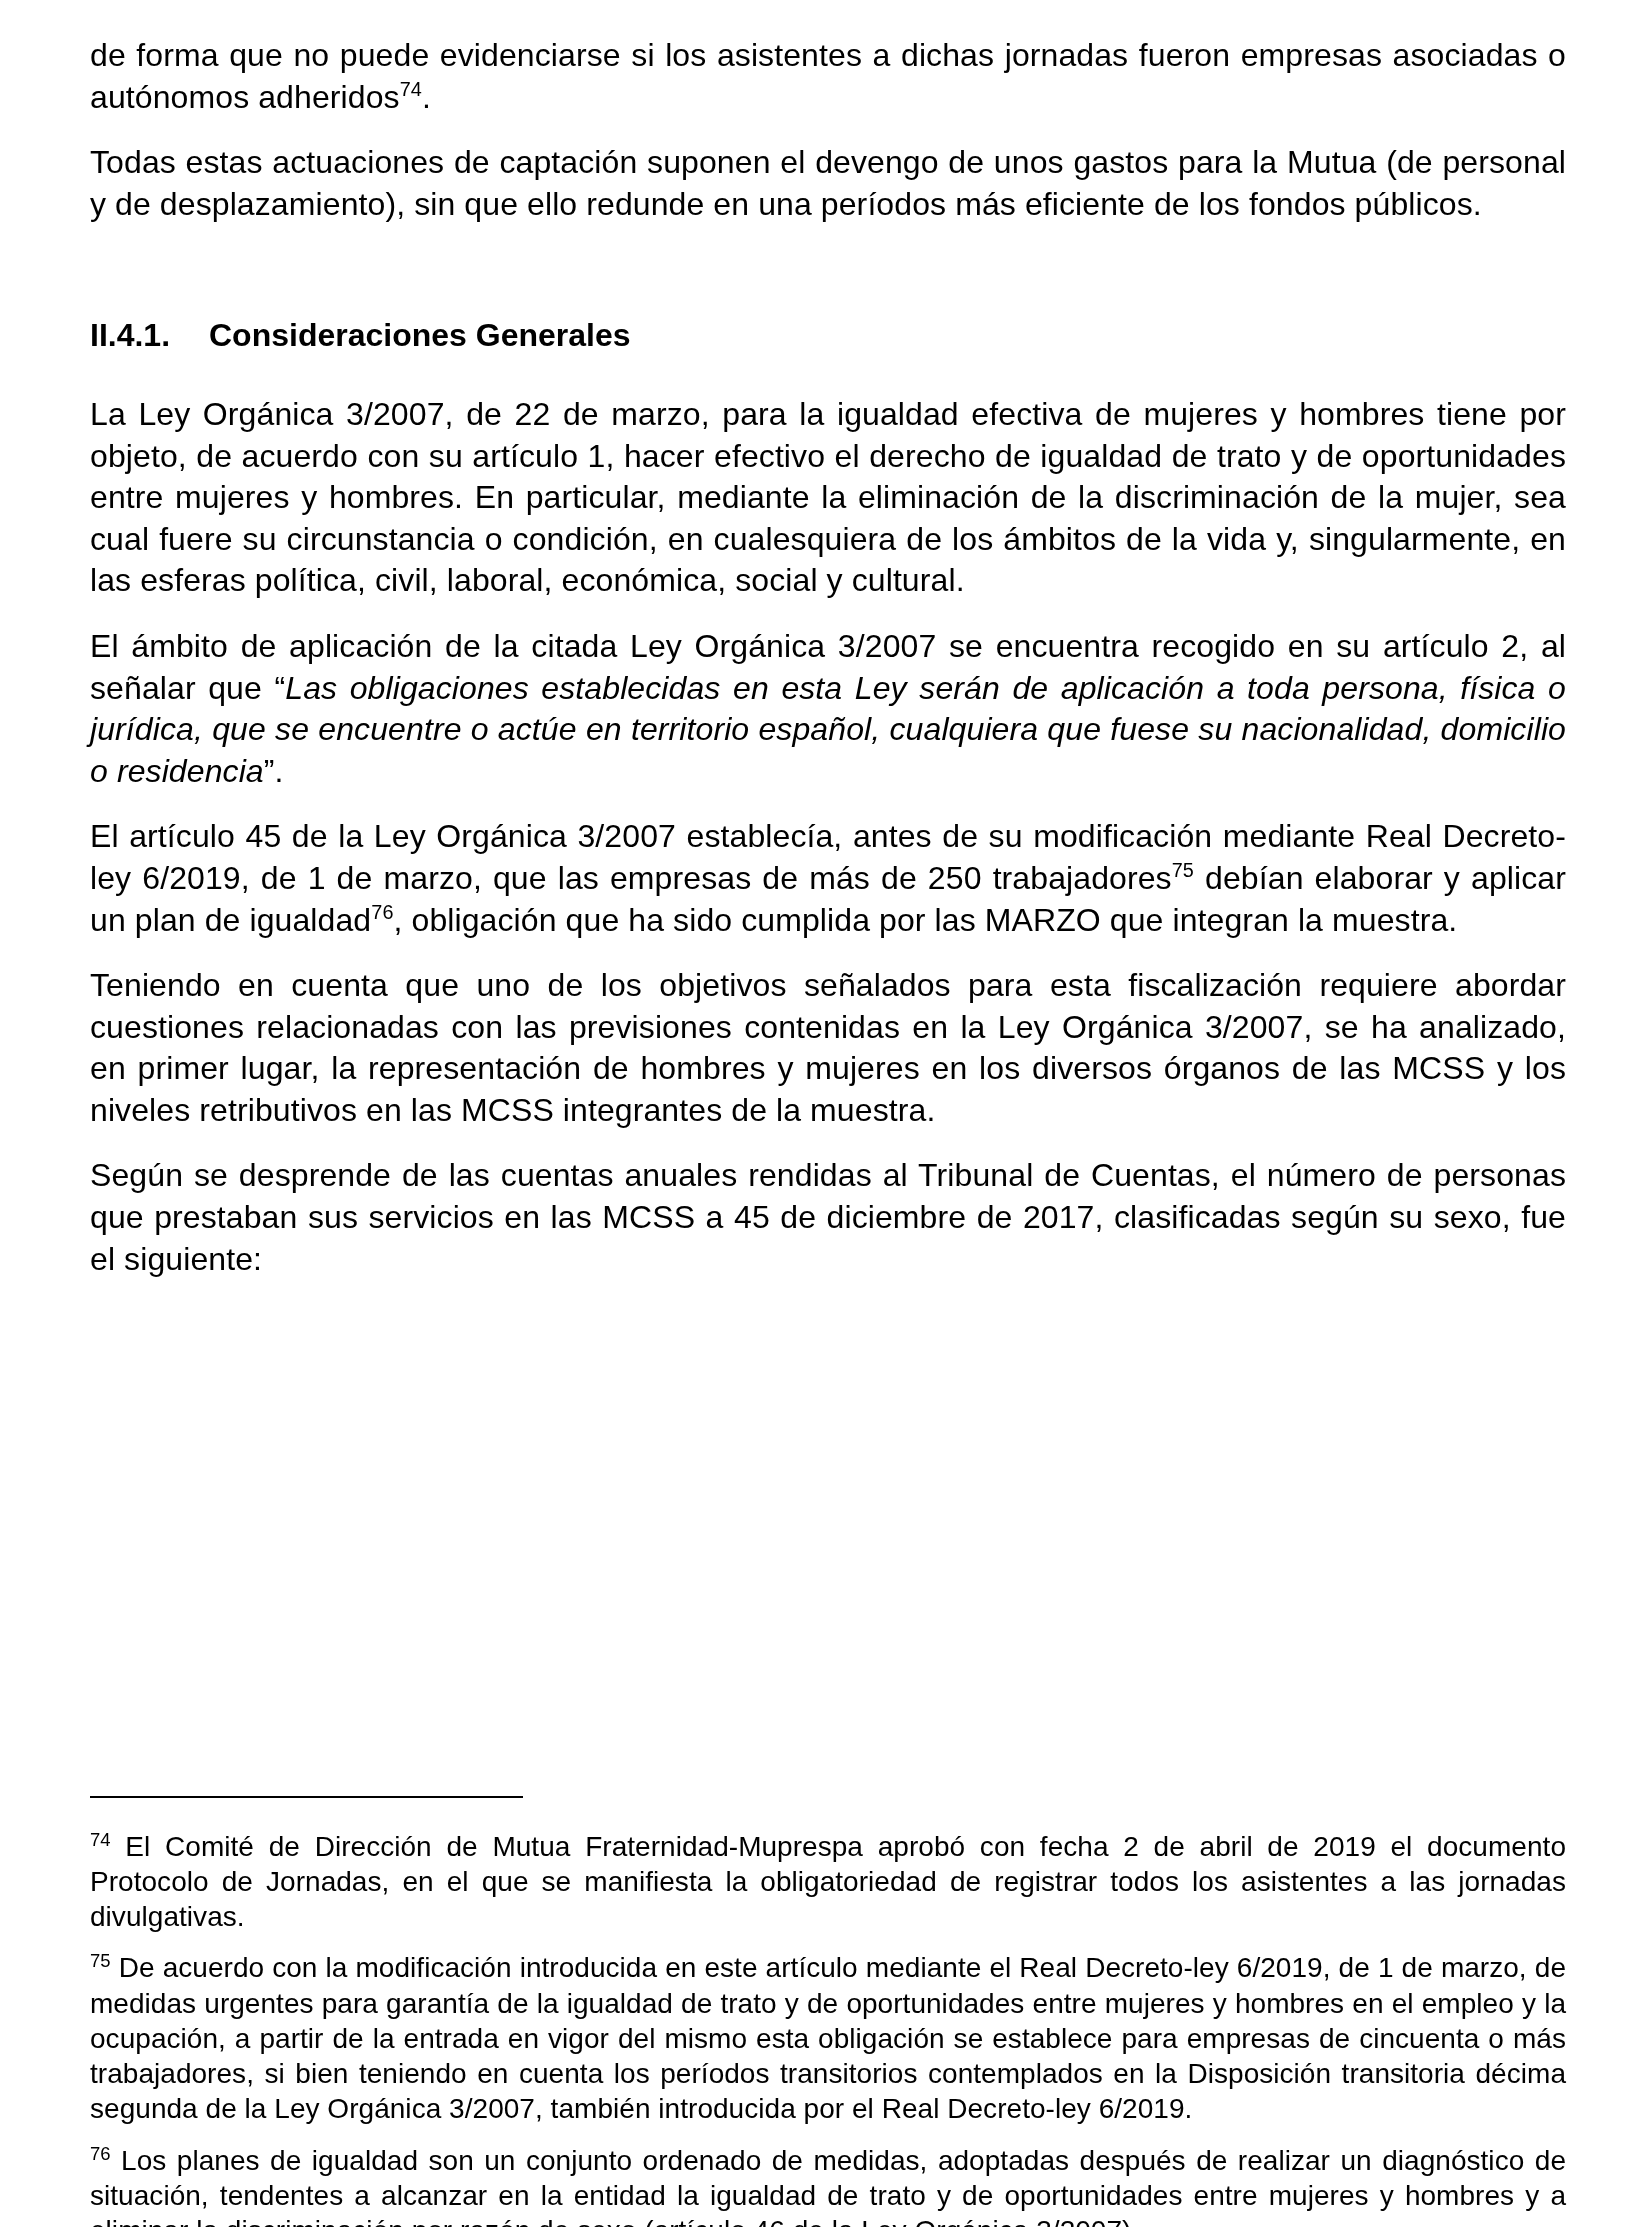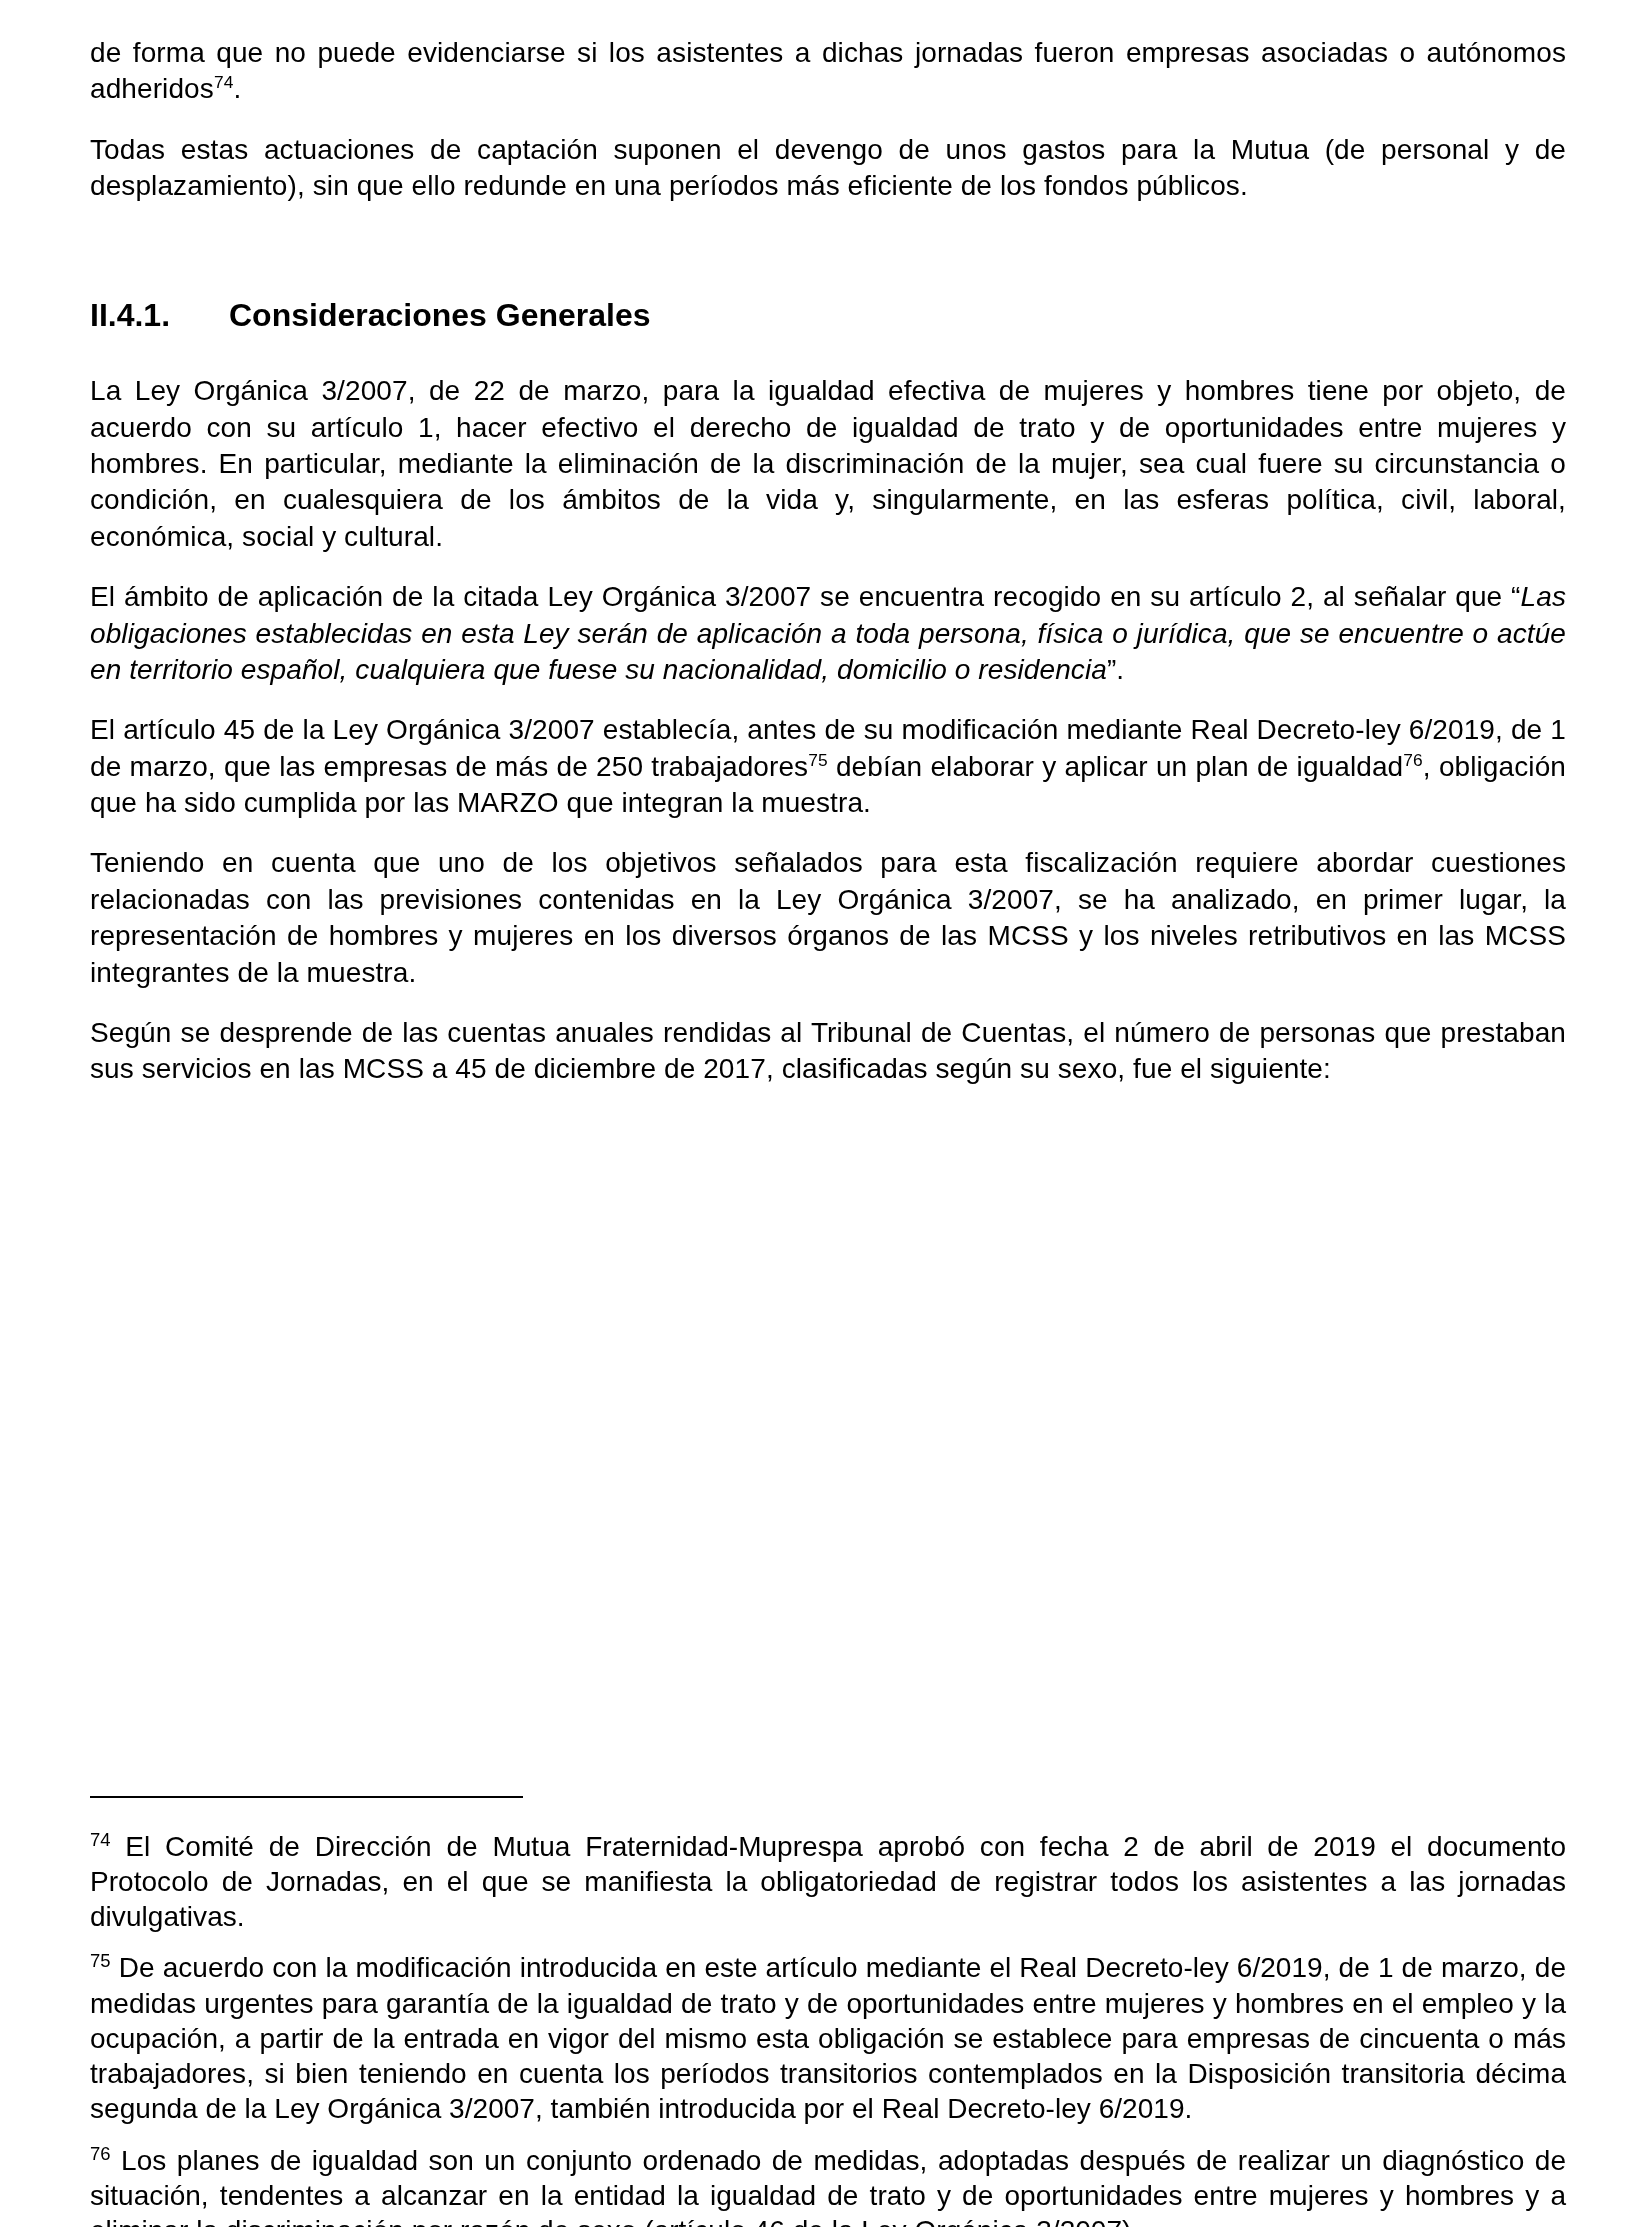--- a/index.html
+++ b/index.html
@@ -23,21 +23,21 @@
   
   .content {
     position: absolute;
     left: 90px;
     top: 35px;
     width: 1476px;
   }
 
   p.body {
     margin: 0 0 0 0;
-    font-size: 28px;
+    font-size: 32px;
     line-height: 1.30;
     text-align: justify;
     text-justify: inter-word;
     letter-spacing: 0.1px;
   }
 
   .gap-para { height: 24px; }
   .gap-big  { height: 45px; }
   .gap-mid  { height: 37px; }
 
@@ -71,21 +71,20 @@
     width: 100%;
   }
 
   
   .sub-heading {
     display: flex;
     font-size: 32px;
     font-weight: bold;
     line-height: 1.3;
     margin: 0;
-    gap: 20px;
   }
   .sub-heading .num {
     flex: 0 0 auto;
     width: 119px;
   }
   .sub-heading .txt { flex: 0 1 auto; }
 
   em.quote {
     font-style: italic;
   }

